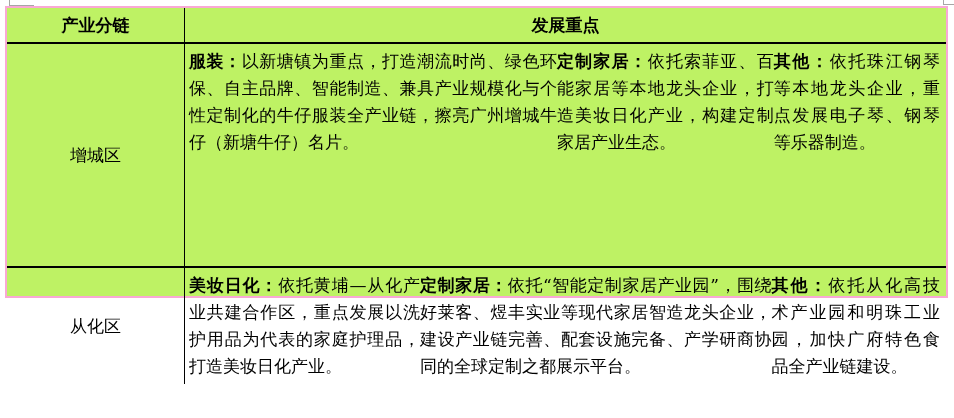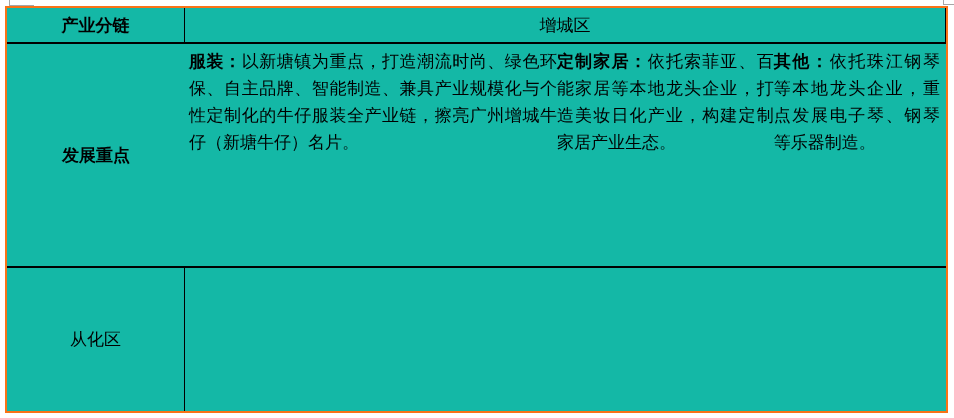--- a/index.html
+++ b/index.html
@@ -15,27 +15,27 @@
     position: absolute;
     border-left: 1px solid #a6a6a6;
     border-bottom: 1px solid #a6a6a6;
   }
   #frag-left  { left: 9px;   top: 0; width: 24px; height: 5px; }
   #frag-right { left: 943px; top: 0; width: 11px; height: 4px; }
 
   .tbl {
     position: absolute;
     left: 5px; top: 6px;
-    width: 943px; height: 407px;
+    width: 943px; height: 292px;
     box-sizing: border-box;
-    border: 2px solid #f97316;
+    border: 2px solid #f9a8d4;
     display: grid;
     grid-template-columns: 178px 1fr;
     grid-template-rows: 36px 224px 1fr;
-    background: #14b8a6;
+    background: #bef264;
   }
   .cell { box-sizing: border-box; }
   .vline { border-right: 1.5px solid #000; }
   .hline { border-bottom: 2px solid #000; }
 
   .th {
     display: flex; align-items: center; justify-content: center;
     font-weight: bold;
     font-size: 17px;
   }
@@ -57,24 +57,29 @@
 </style>
 </head>
 <body>
 
 <div id="frag-left" class="frag"></div>
 <div id="frag-right" class="frag"></div>
 
 <div class="tbl">
 
   <div class="cell vline hline th">产业分链</div>
+  <div class="cell hline th">发展重点</div>
+
   <div class="cell vline hline region">增城区</div>
-
-  <div class="cell hline th">发展重点</div>
   <div class="cell hline content">
     <p class="para"><b>服装：</b><span>以新塘镇为重点，打造潮流时尚、绿色环保、自主品牌、智能制造、兼具产业规模化与个性定制化的牛仔服装全产业链，擦亮广州增城牛仔（新塘牛仔）名片。</span></p>
     <p class="para"><b>定制家居：</b><span>依托索菲亚、百能家居等本地龙头企业，打造美妆日化产业，构建定制家居产业生态。</span></p>
     <p class="para"><b>其他：</b><span>依托珠江钢琴等本地龙头企业，重点发展电子琴、钢琴等乐器制造。</span></p>
   </div>
 
   <div class="cell vline region">从化区</div>
+  <div class="cell content">
+    <p class="para"><b>美妆日化：</b><span>依托黄埔—从化产业共建合作区，重点发展以洗护用品为代表的家庭护理品，打造美妆日化产业。</span></p>
+    <p class="para"><b>定制家居：</b><span>依托“智能定制家居产业园”，围绕好莱客、煜丰实业等现代家居智造龙头企业，建设产业链完善、配套设施完备、产学研商协同的全球定制之都展示平台。</span></p>
+    <p class="para"><b>其他：</b><span>依托从化高技术产业园和明珠工业园，加快广府特色食品全产业链建设。</span></p>
+  </div>
 
 </div>
 
 </body></html>

